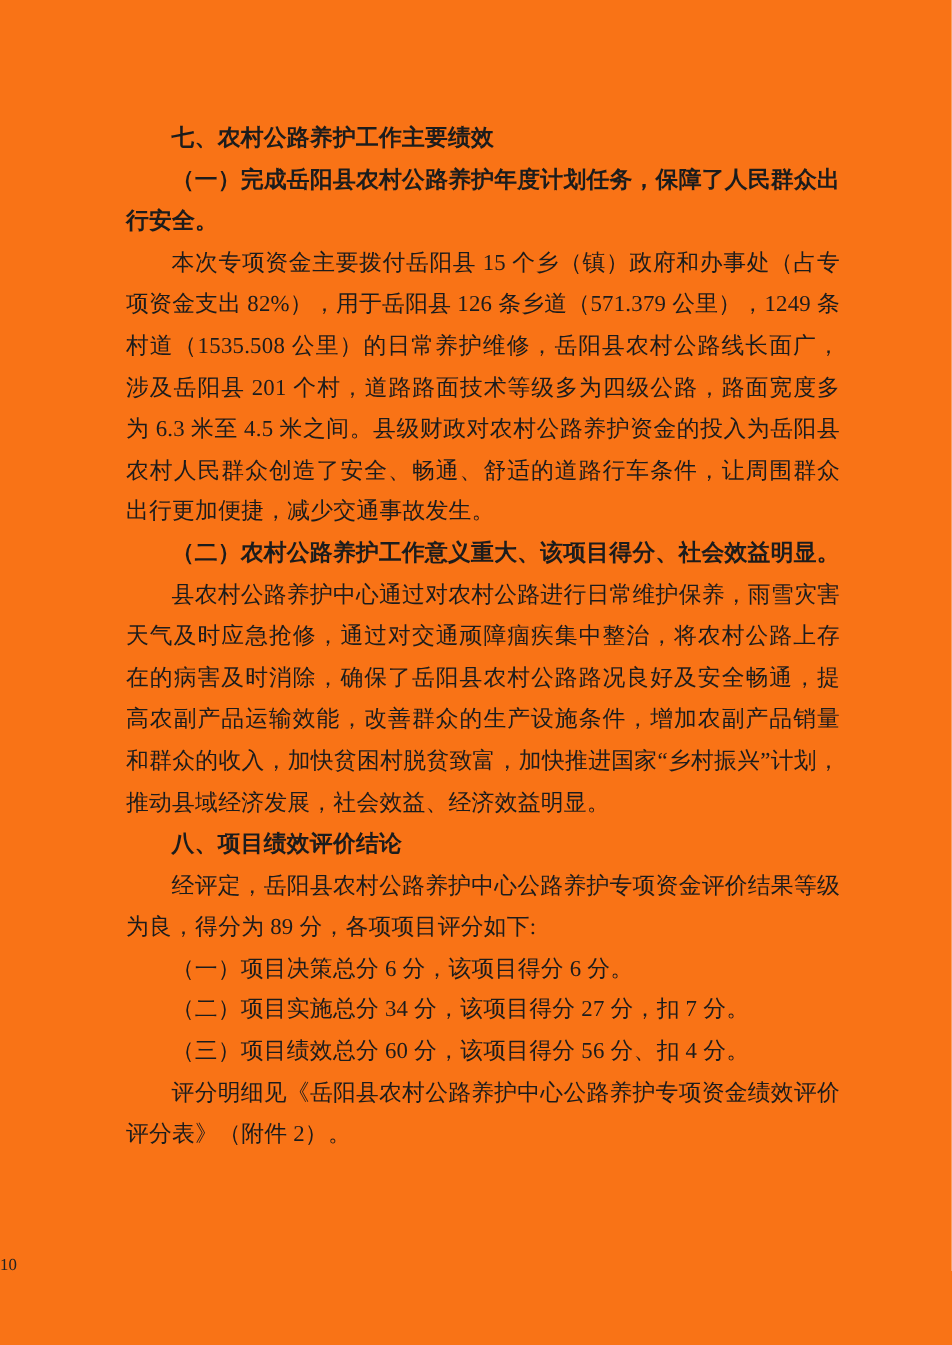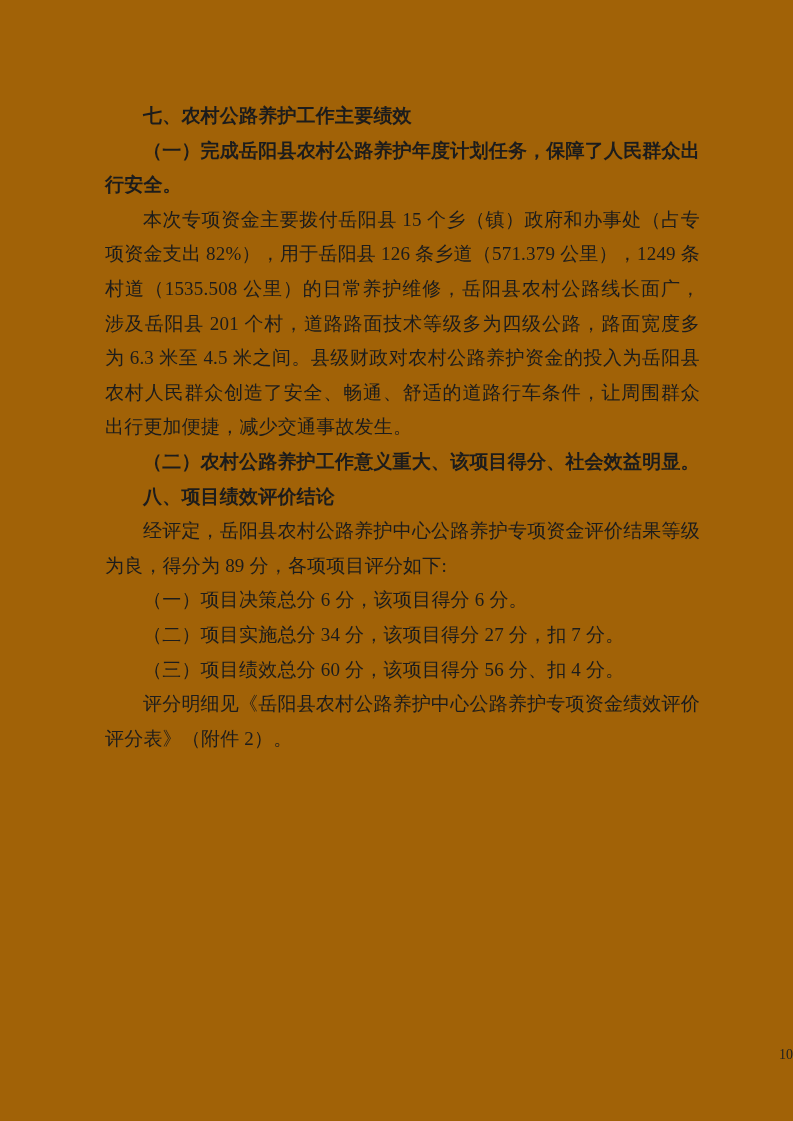--- a/index.html
+++ b/index.html
@@ -11,21 +11,21 @@
     width: 793px;
     height: 1121px;
     position: relative;
     overflow: hidden;
     font-family: "Liberation Serif", "DejaVu Serif", serif;
     color: #1c1c1c;
   }
   .page {
     position: absolute;
     inset: 0;
-    background: #a16207;
+    background: #f97316;
   }
   .content {
     position: absolute;
     top: 99px;
     left: 105px;
     width: 595px;
   }
   .content p {
     margin: 0;
     font-size: 19px;
@@ -38,37 +38,38 @@
     word-break: break-all;
   }
   .content p.heading {
     font-weight: bold;
   }
   .page-number {
     position: absolute;
     top: 1046px;
     left: 0;
     width: 100%;
-    text-align: right;
+    text-align: left;
     font-size: 14px;
     line-height: 18px;
     color: #222222;
     font-family: "Liberation Serif", "DejaVu Serif", serif;
   }
 </style>
 </head>
 <body>
 
 <div class="page">
   <div class="content">
 
   <p class="heading">七、农村公路养护工作主要绩效</p>
       <p class="heading">（一）完成岳阳县农村公路养护年度计划任务，保障了人民群众出行安全。</p>
       <p class="body">本次专项资金主要拨付岳阳县 15 个乡（镇）政府和办事处（占专项资金支出 82%），用于岳阳县 126 条乡道（571.379 公里），1249 条村道（1535.508 公里）的日常养护维修，岳阳县农村公路线长面广，涉及岳阳县 201 个村，道路路面技术等级多为四级公路，路面宽度多为 6.3 米至 4.5 米之间。县级财政对农村公路养护资金的投入为岳阳县农村人民群众创造了安全、畅通、舒适的道路行车条件，让周围群众出行更加便捷，减少交通事故发生。</p>
       <p class="heading">（二）农村公路养护工作意义重大、该项目得分、社会效益明显。</p>
+      <p class="body">县农村公路养护中心通过对农村公路进行日常维护保养，雨雪灾害天气及时应急抢修，通过对交通顽障痼疾集中整治，将农村公路上存在的病害及时消除，确保了岳阳县农村公路路况良好及安全畅通，提高农副产品运输效能，改善群众的生产设施条件，增加农副产品销量和群众的收入，加快贫困村脱贫致富，加快推进国家“乡村振兴”计划，推动县域经济发展，社会效益、经济效益明显。</p>
       <p class="heading">八、项目绩效评价结论</p>
       <p class="body">经评定，岳阳县农村公路养护中心公路养护专项资金评价结果等级为良，得分为 89 分，各项项目评分如下:</p>
       <p class="body">（一）项目决策总分 6 分，该项目得分 6 分。</p>
       <p class="body">（二）项目实施总分 34 分，该项目得分 27 分，扣 7 分。</p>
       <p class="body">（三）项目绩效总分 60 分，该项目得分 56 分、扣 4 分。</p>
       <p class="body">评分明细见《岳阳县农村公路养护中心公路养护专项资金绩效评价评分表》（附件 2）。</p>
     </div>
   <div class="page-number">10</div>
 </div>
 

